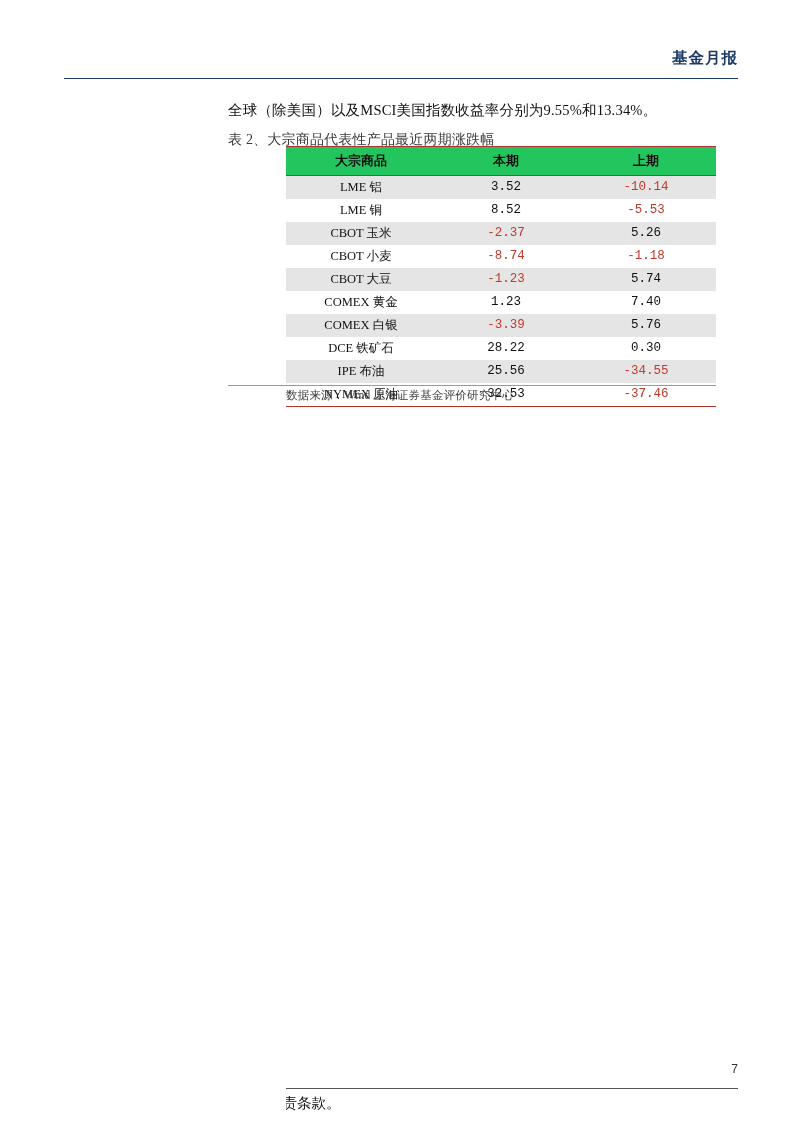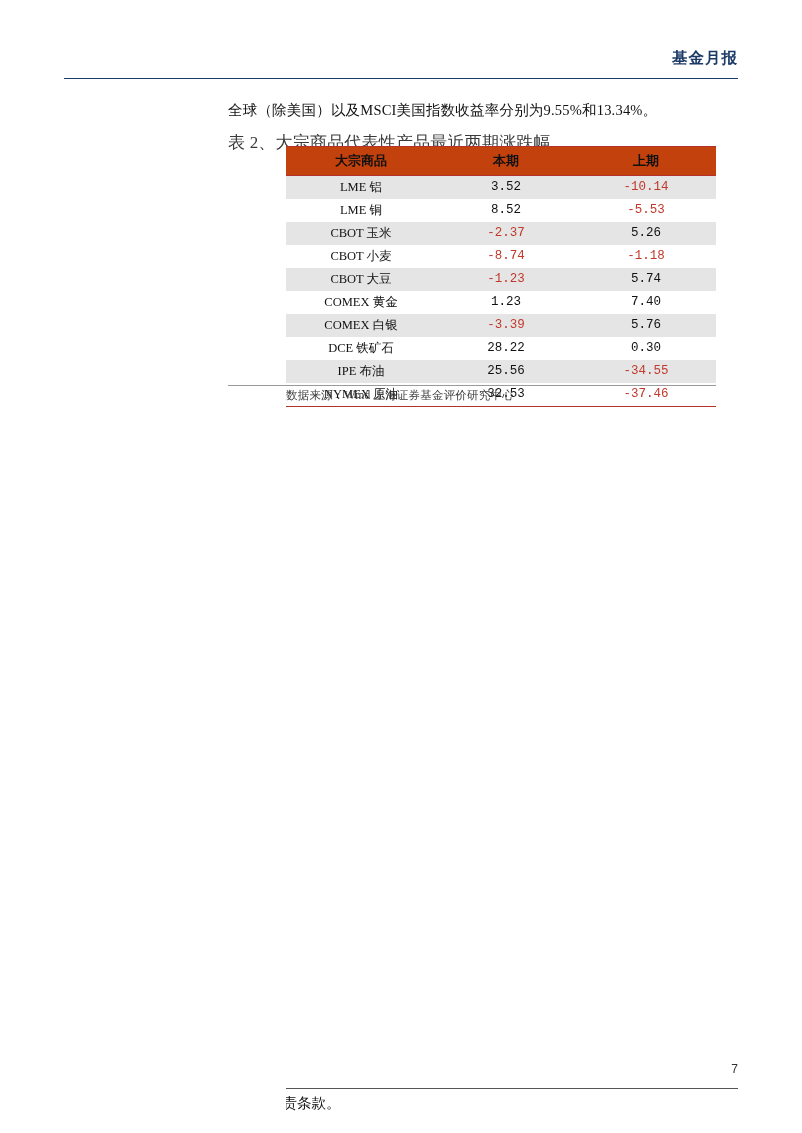--- a/index.html
+++ b/index.html
@@ -51,21 +51,21 @@
     color: #111111;
     letter-spacing: 0.2px;
     white-space: nowrap;
   }
 
   
   .table-caption {
     position: absolute;
     left: 228px;
     top: 131px;
-    font-size: 17px;
+    font-size: 14px;
     color: #3a3a3a;
     letter-spacing: 0.2px;
   }
 
   
   .table-wrap {
     position: absolute;
     left: 286px;
     top: 146px;
     width: 430px;
@@ -76,21 +76,21 @@
     font-size: 12.5px;
     color: #111111;
   }
   table.data thead th {
     font-weight: bold;
     font-size: 13px;
     padding: 5px 0 5px 0;
     text-align: center;
     border-top: 1.5px solid #b3322c;
     border-bottom: 1.1px solid #b3322c;
-    background: #c2410c;
+    background: #22c55e;
   }
   table.data tbody td {
     padding: 4px 0 4px 0;
     text-align: center;
     height: 15px;
     line-height: 15px;
   }
   table.data tbody tr.alt td {
     background: #e5e5e5;
   }

